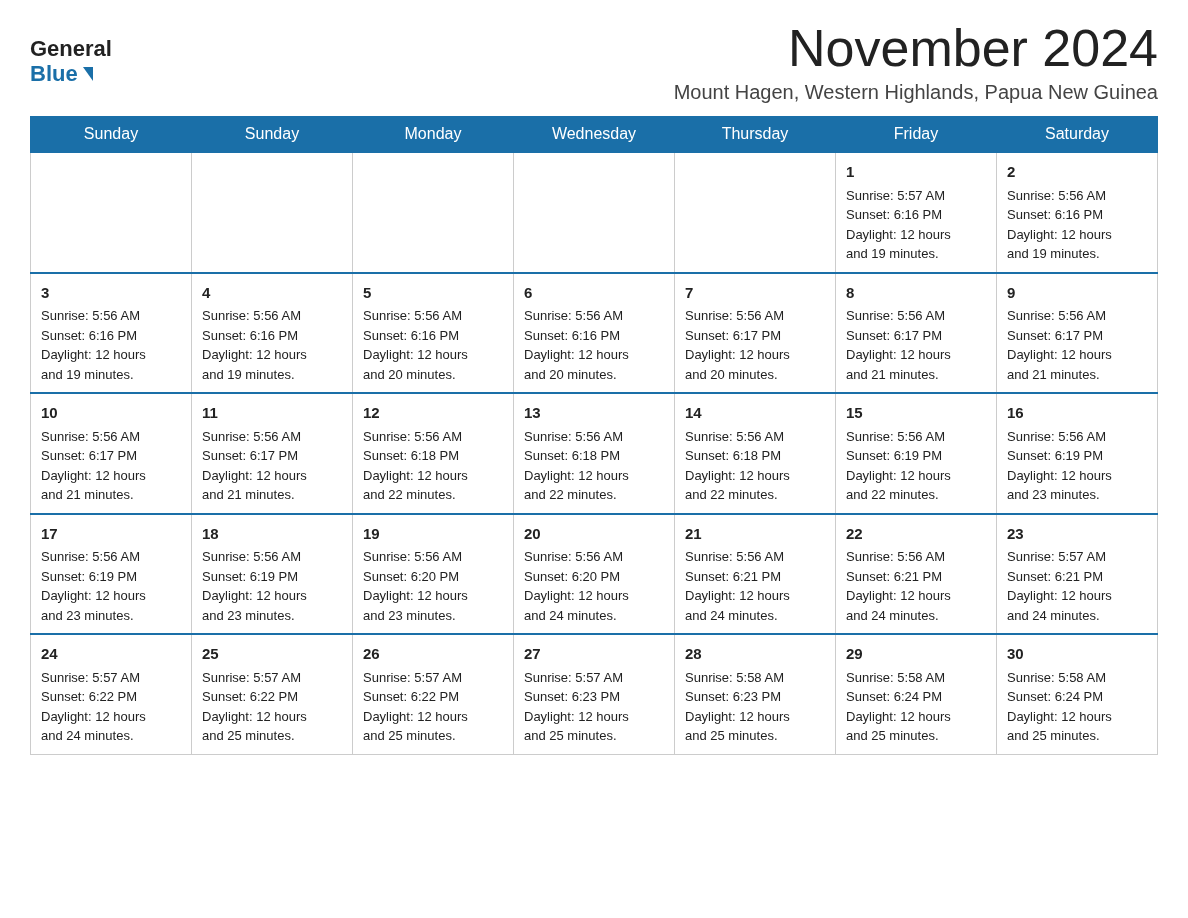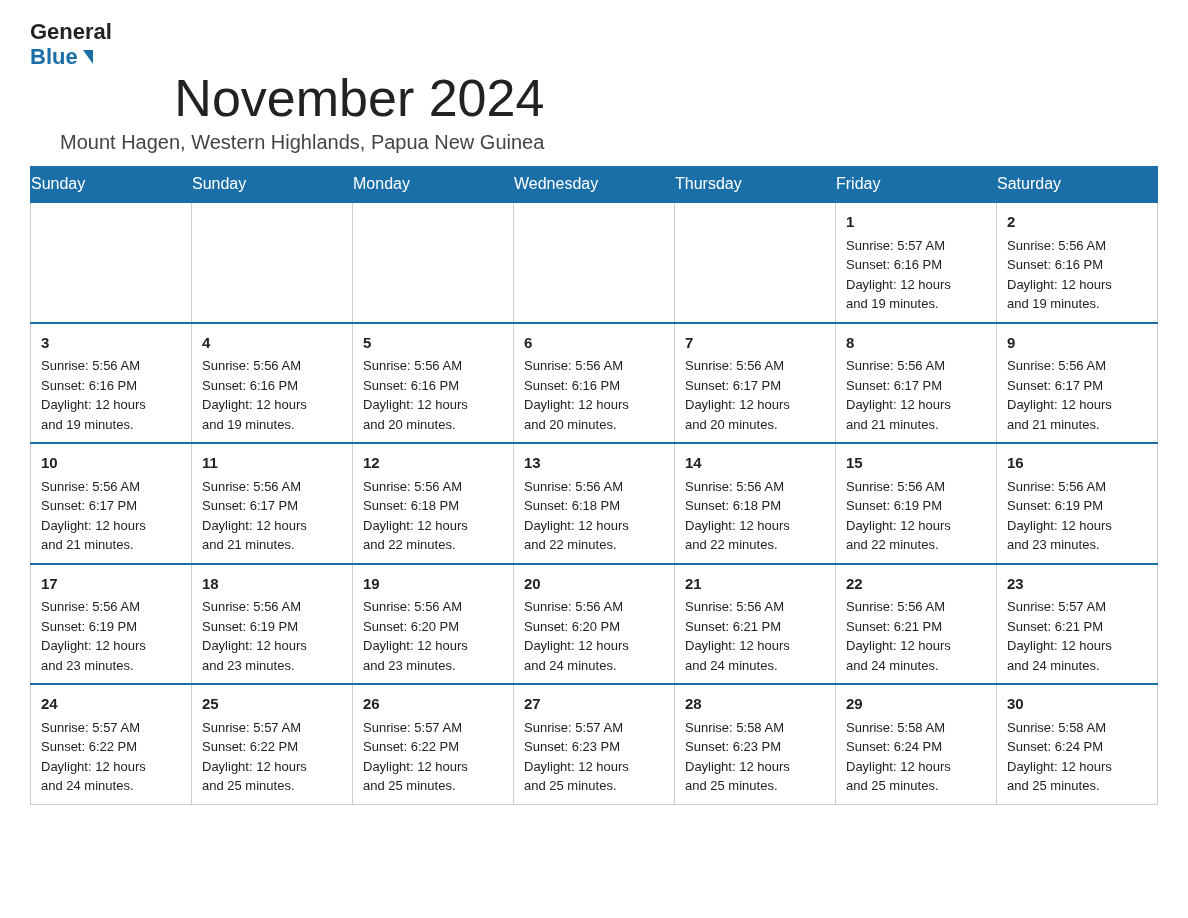--- a/index.html
+++ b/index.html
@@ -5,23 +5,22 @@
     * { box-sizing: border-box; margin: 0; padding: 0; }
     body {
       font-family: Arial, sans-serif;
       background: #fff;
       padding: 20px 30px;
       color: #222;
     }
     .header {
       display: flex;
       justify-content: space-between;
-      align-items: flex-start;
+      align-items: center;
       margin-bottom: 10px;
-      flex-direction: column;
     }
     .logo {
       display: flex;
       flex-direction: column;
       align-items: flex-start;
     }
     .logo-general {
       font-size: 22px;
       font-weight: bold;
       color: #222;
@@ -62,21 +61,21 @@
     }
     .calendar {
       width: 100%;
       border-collapse: collapse;
       margin-top: 12px;
     }
     .calendar th {
       background: #1a6fa8;
       color: #fff;
       padding: 8px 0;
-      text-align: left;
+      text-align: center;
       font-size: 16px;
       font-weight: normal;
       border: 1px solid #1a6fa8;
     }
     .calendar td {
       vertical-align: top;
       padding: 8px 10px;
       border: 1px solid #ccc;
       width: 14.28%;
       min-height: 90px;

